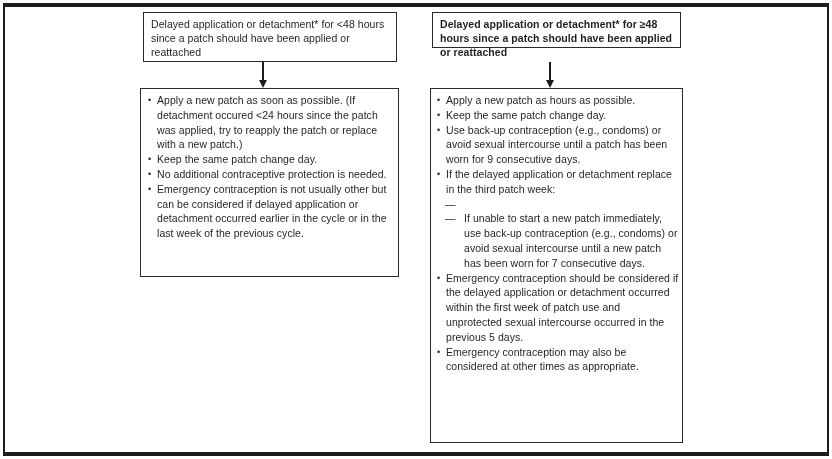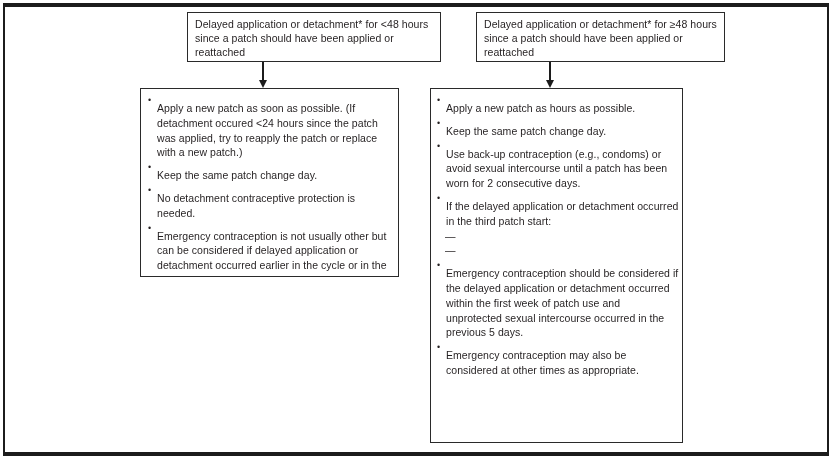--- a/index.html
+++ b/index.html
@@ -30,24 +30,23 @@
   }
   .hbox {
     position: absolute;
     box-sizing: border-box;
     border: 1.6px solid #2a2a2a;
     background: #ffffff;
     font-size: 10.5px;
     line-height: 14px;
     padding: 4px 7px;
     letter-spacing: 0.05px;
-    margin-left: 44px;
   }
   .hbox-1 { left: 143px; top: 12px; width: 254px; height: 50px; }
-  .hbox-2 { left: 432px; top: 12px; width: 249px; height: 50px; }
+  .hbox-2 { left: 432px; top: 12px; width: 249px; height: 36px; font-weight: bold; }
 
   .arrow {
     position: absolute;
     width: 10px;
     height: 26px;
     display: flex;
     flex-direction: column;
     align-items: center;
   }
   .arrow-1 { left: 258px; top: 62px; }
@@ -77,21 +76,21 @@
   .cbox-1 { left: 140px; top: 88px; width: 259px; height: 189px; padding: 4px 9px 4px 7px; }
   .cbox-2 { left: 430px; top: 88px; width: 253px; height: 355px; padding: 4px 3px 4px 6px; }
 
   .bullet { display: flex; align-items: flex-start; }
   .bullet .glyph {
     flex: 0 0 9px;
     text-align: left;
     font-size: 9px;
     line-height: 14.8px;
   }
-  .bullet .btext { flex: 1 1 auto; margin-top: 8px; }
+  .bullet .btext { flex: 1 1 auto; }
   .bullet.l2 { padding-left: 8px; }
   .bullet.l2 .glyph {
     flex: 0 0 19px;
     font-size: 10.5px;
   }
 </style>
 </head>
 <body>
 
 <div class="stage">
@@ -108,21 +107,21 @@
       <div class="bullet">
         <span class="glyph">•</span>
         <span class="btext">Apply a new patch as soon as possible. (If detachment occured &lt;24 hours since the patch was applied, try to reapply the patch or replace with a new patch.)</span>
       </div>
       <div class="bullet">
         <span class="glyph">•</span>
         <span class="btext">Keep the same patch change day.</span>
       </div>
       <div class="bullet">
         <span class="glyph">•</span>
-        <span class="btext">No detachment contraceptive protection is needed.</span>
+        <span class="btext">No additional contraceptive protection is needed.</span>
       </div>
       <div class="bullet">
         <span class="glyph">•</span>
         <span class="btext">Emergency contraception is not usually other but can be considered if delayed application or detachment occurred earlier in the cycle or in the last week of the previous cycle.</span>
       </div>
     </div>
 
   <div class="hbox hbox-2">
     <span>Delayed application or detachment* for ≥48 hours since a patch should have been applied or reattached</span>
   </div>
@@ -134,31 +133,32 @@
       <div class="bullet">
         <span class="glyph">•</span>
         <span class="btext">Apply a new patch as hours as possible.</span>
       </div>
       <div class="bullet">
         <span class="glyph">•</span>
         <span class="btext">Keep the same patch change day.</span>
       </div>
       <div class="bullet">
         <span class="glyph">•</span>
-        <span class="btext">Use back-up contraception (e.g., condoms) or avoid sexual intercourse until a patch has been worn for 2 consecutive days.</span>
+        <span class="btext">Use back-up contraception (e.g., condoms) or avoid sexual intercourse until a patch has been worn for 9 consecutive days.</span>
       </div>
       <div class="bullet">
         <span class="glyph">•</span>
-        <span class="btext">If the delayed application or detachment occurred in the third patch start:</span>
+        <span class="btext">If the delayed application or detachment replace in the third patch week:</span>
       </div>
       <div class="bullet l2">
         <span class="glyph">—</span>
       </div>
       <div class="bullet l2">
         <span class="glyph">—</span>
+        <span class="btext">If unable to start a new patch immediately, use back-up contraception (e.g., condoms) or avoid sexual intercourse until a new patch has been worn for 7 consecutive days.</span>
       </div>
       <div class="bullet">
         <span class="glyph">•</span>
         <span class="btext">Emergency contraception should be considered if the delayed application or detachment occurred within the first week of patch use and unprotected sexual intercourse occurred in the previous 5 days.</span>
       </div>
       <div class="bullet">
         <span class="glyph">•</span>
         <span class="btext">Emergency contraception may also be considered at other times as appropriate.</span>
       </div>
     </div>

